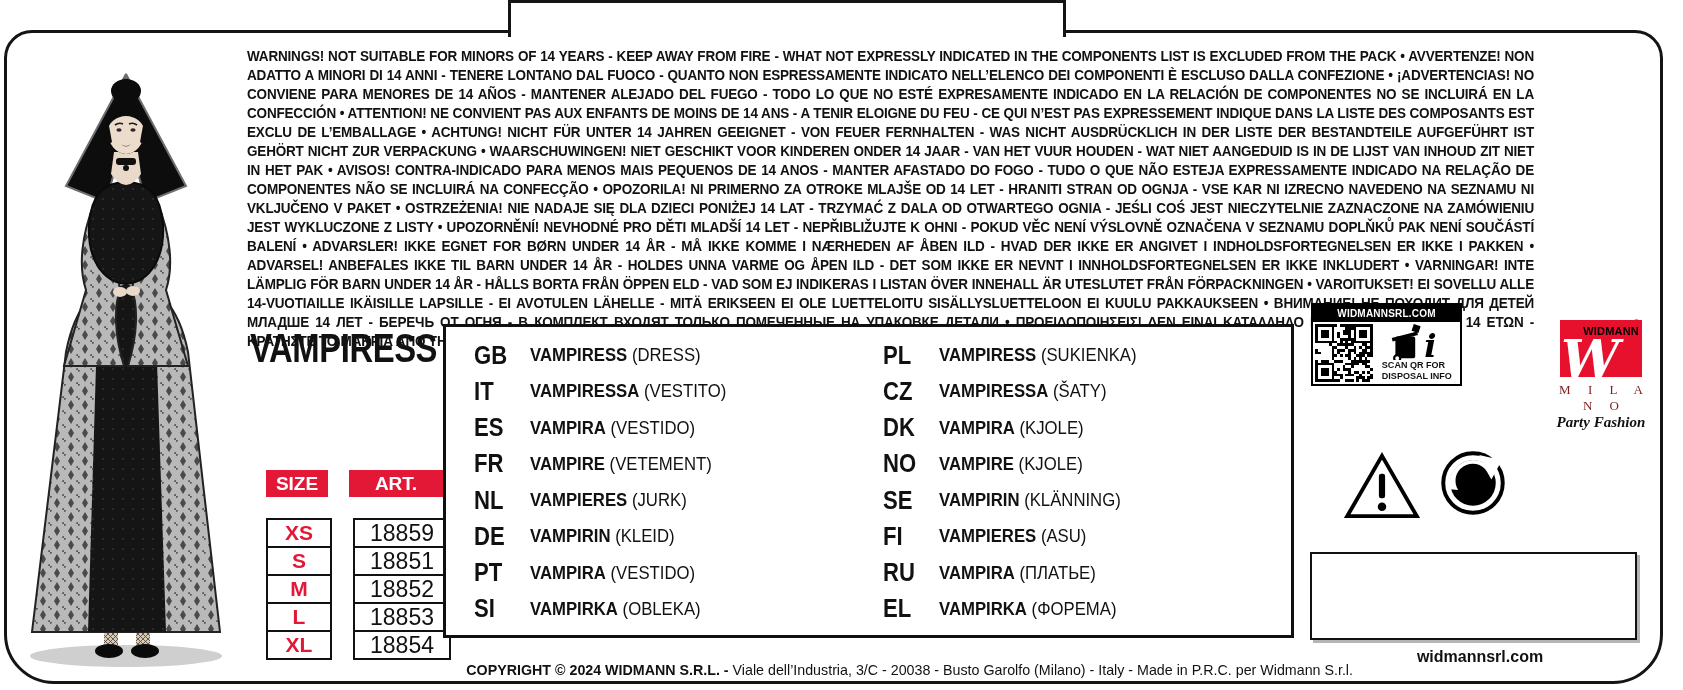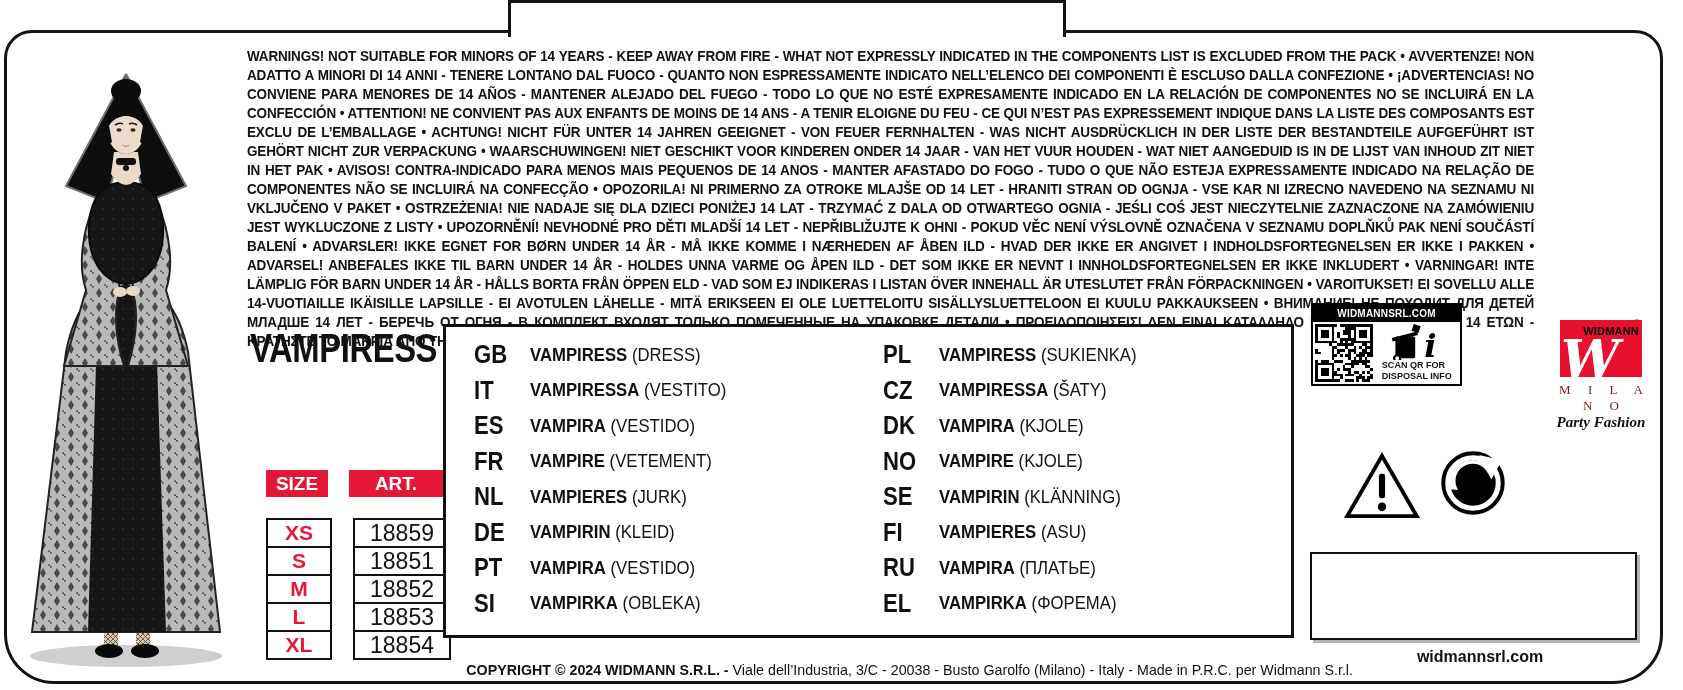--- a/index.html
+++ b/index.html
@@ -26,21 +26,21 @@
   .st-head{background:#E31837;color:#fff;font-weight:bold;font-size:19px;display:flex;align-items:center;justify-content:center;height:27px;}
   .st-col{margin-top:21px;border:2.5px solid #111;background:#fff;}
   .w-size{width:62px;} .w-art{width:94px;}
   .st-cell{height:26px;display:flex;align-items:center;justify-content:center;border-top:2.5px solid #111;}
   .st-col .st-cell:first-child{border-top:none;}
   .size-val{color:#E31837;font-weight:bold;font-size:21px;}
   .art-val{font-size:23px;}
 
   
   .lang-box{position:absolute;left:443px;top:324px;width:851px;height:314px;border:3px solid #101010;
-            box-sizing:border-box;display:flex;padding:10px 0 14px 28px;z-index:3;background:#fff;}
+            box-sizing:border-box;display:flex;padding:10px 0 8px 28px;z-index:3;background:#fff;}
   .lang-col{width:418px;display:flex;flex-direction:column;justify-content:space-around;}
   .lang-row{display:flex;align-items:center;height:34px;}
   .lang-code{width:56px;font-weight:800;font-size:26px;transform:scaleX(.85);transform-origin:0 50%;display:inline-block;}
   .lang-text{display:inline-block;transform:scaleX(.88);transform-origin:0 50%;font-size:19px;white-space:nowrap;}
   .lang-text b{font-weight:bold;}
 
   
   .copyright{position:absolute;left:443px;top:661px;width:851px;text-align:center;font-size:15px;z-index:3;white-space:nowrap;}
   .copyright .inner{display:inline-block;transform:scaleX(.95);transform-origin:50% 50%;}
   .copyright b{font-weight:800;}

